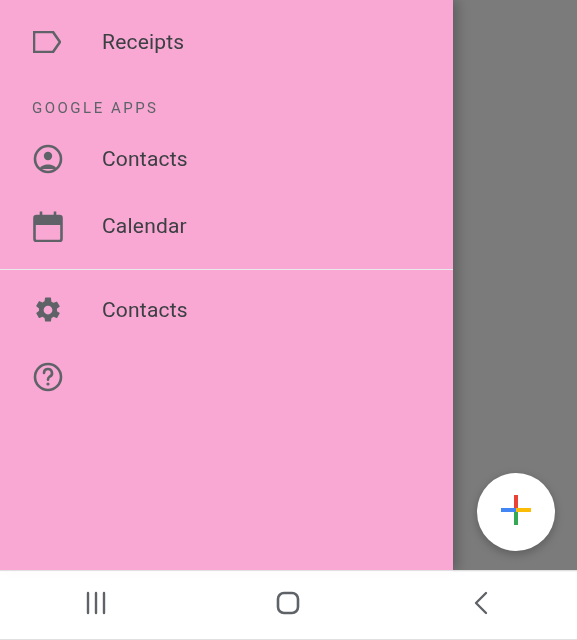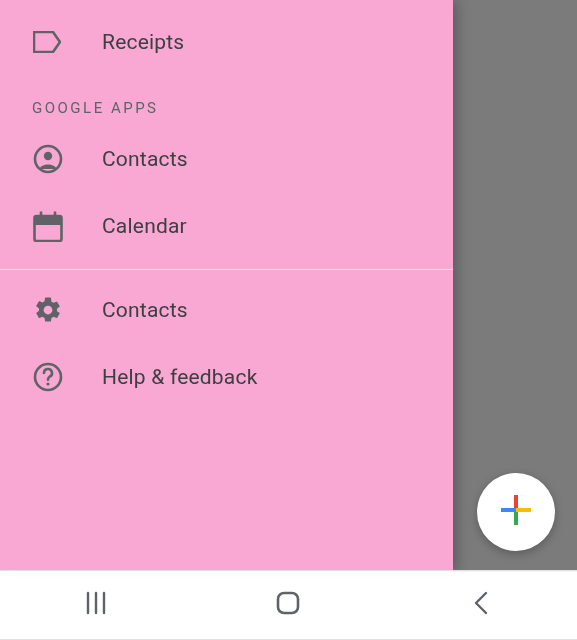--- a/index.html
+++ b/index.html
@@ -166,21 +166,20 @@
     </div>
 
     <div class="item">
       <span class="icon-slot">
         <svg width="30" height="30" viewBox="0 0 30 30">
             <circle cx="15" cy="15" r="13" fill="none" stroke="#5f6368" stroke-width="2.6"></circle>
             <path d="M11 11 a4 4 0 1 1 5.5 3.7 c-1.3 .9 -1.5 1.5 -1.5 3" fill="none" stroke="#5f6368" stroke-width="2.6" stroke-linecap="round"></path>
             <circle cx="15" cy="22" r="1.6" fill="#5f6368"></circle>
           </svg>
       </span>
-      <span class="item-label">Help &amp; feedback</span>
     </div>
 
   </div>
 </div>
 
 <div class="fab">
   <span>
     <svg width="34" height="34" viewBox="0 0 34 34">
       <rect x="15" y="2" width="4" height="15" fill="#EA4335"></rect>
       <rect x="15" y="17" width="4" height="15" fill="#34A853"></rect>

